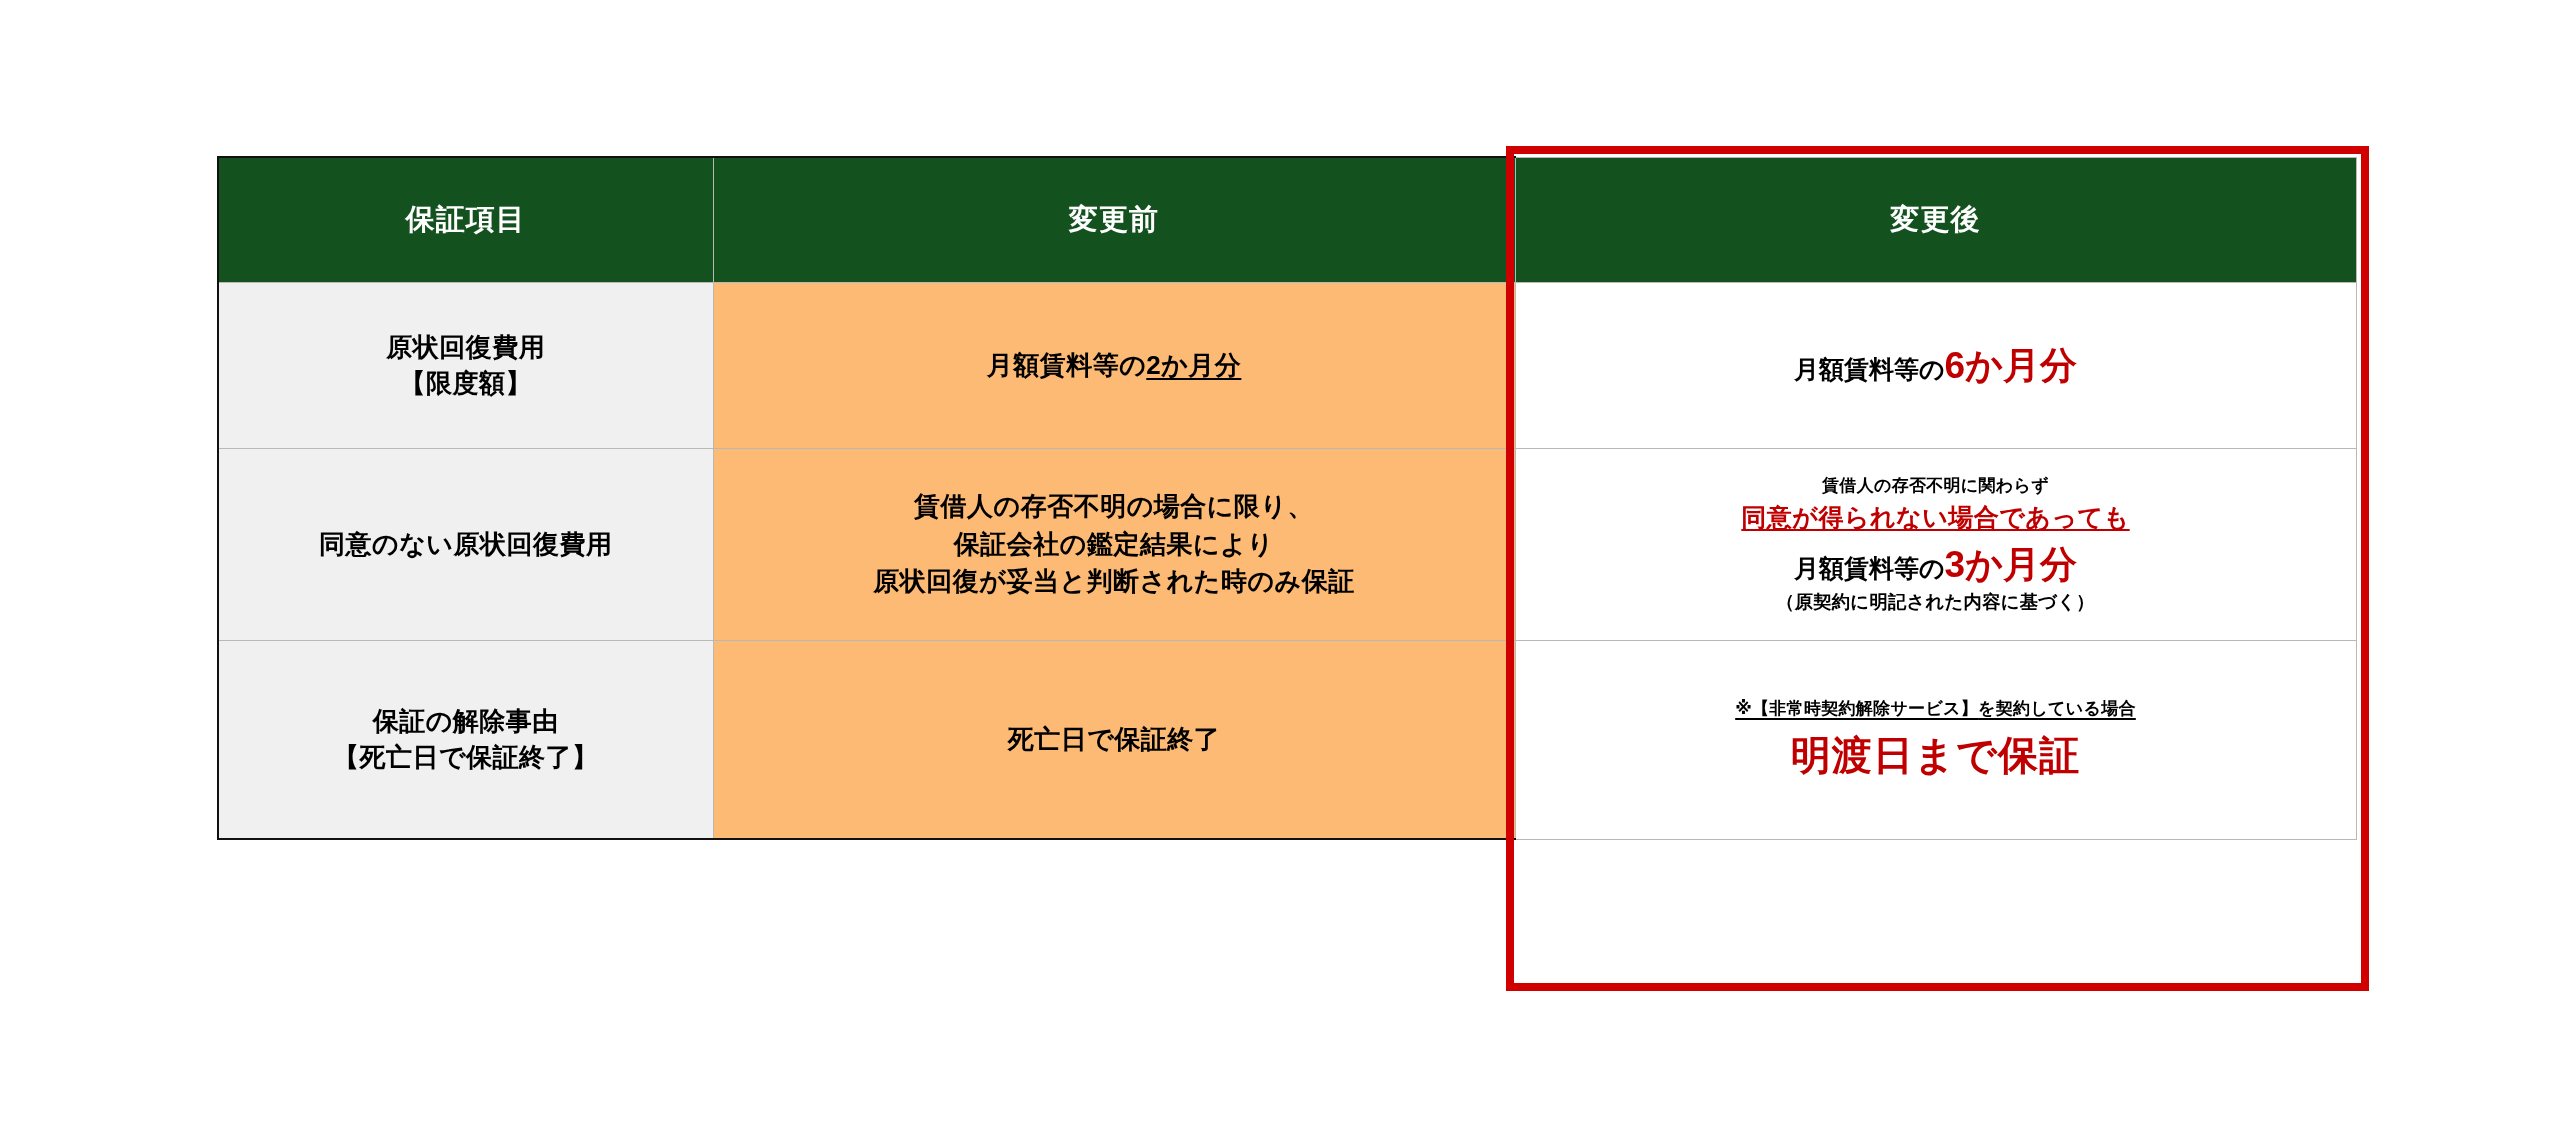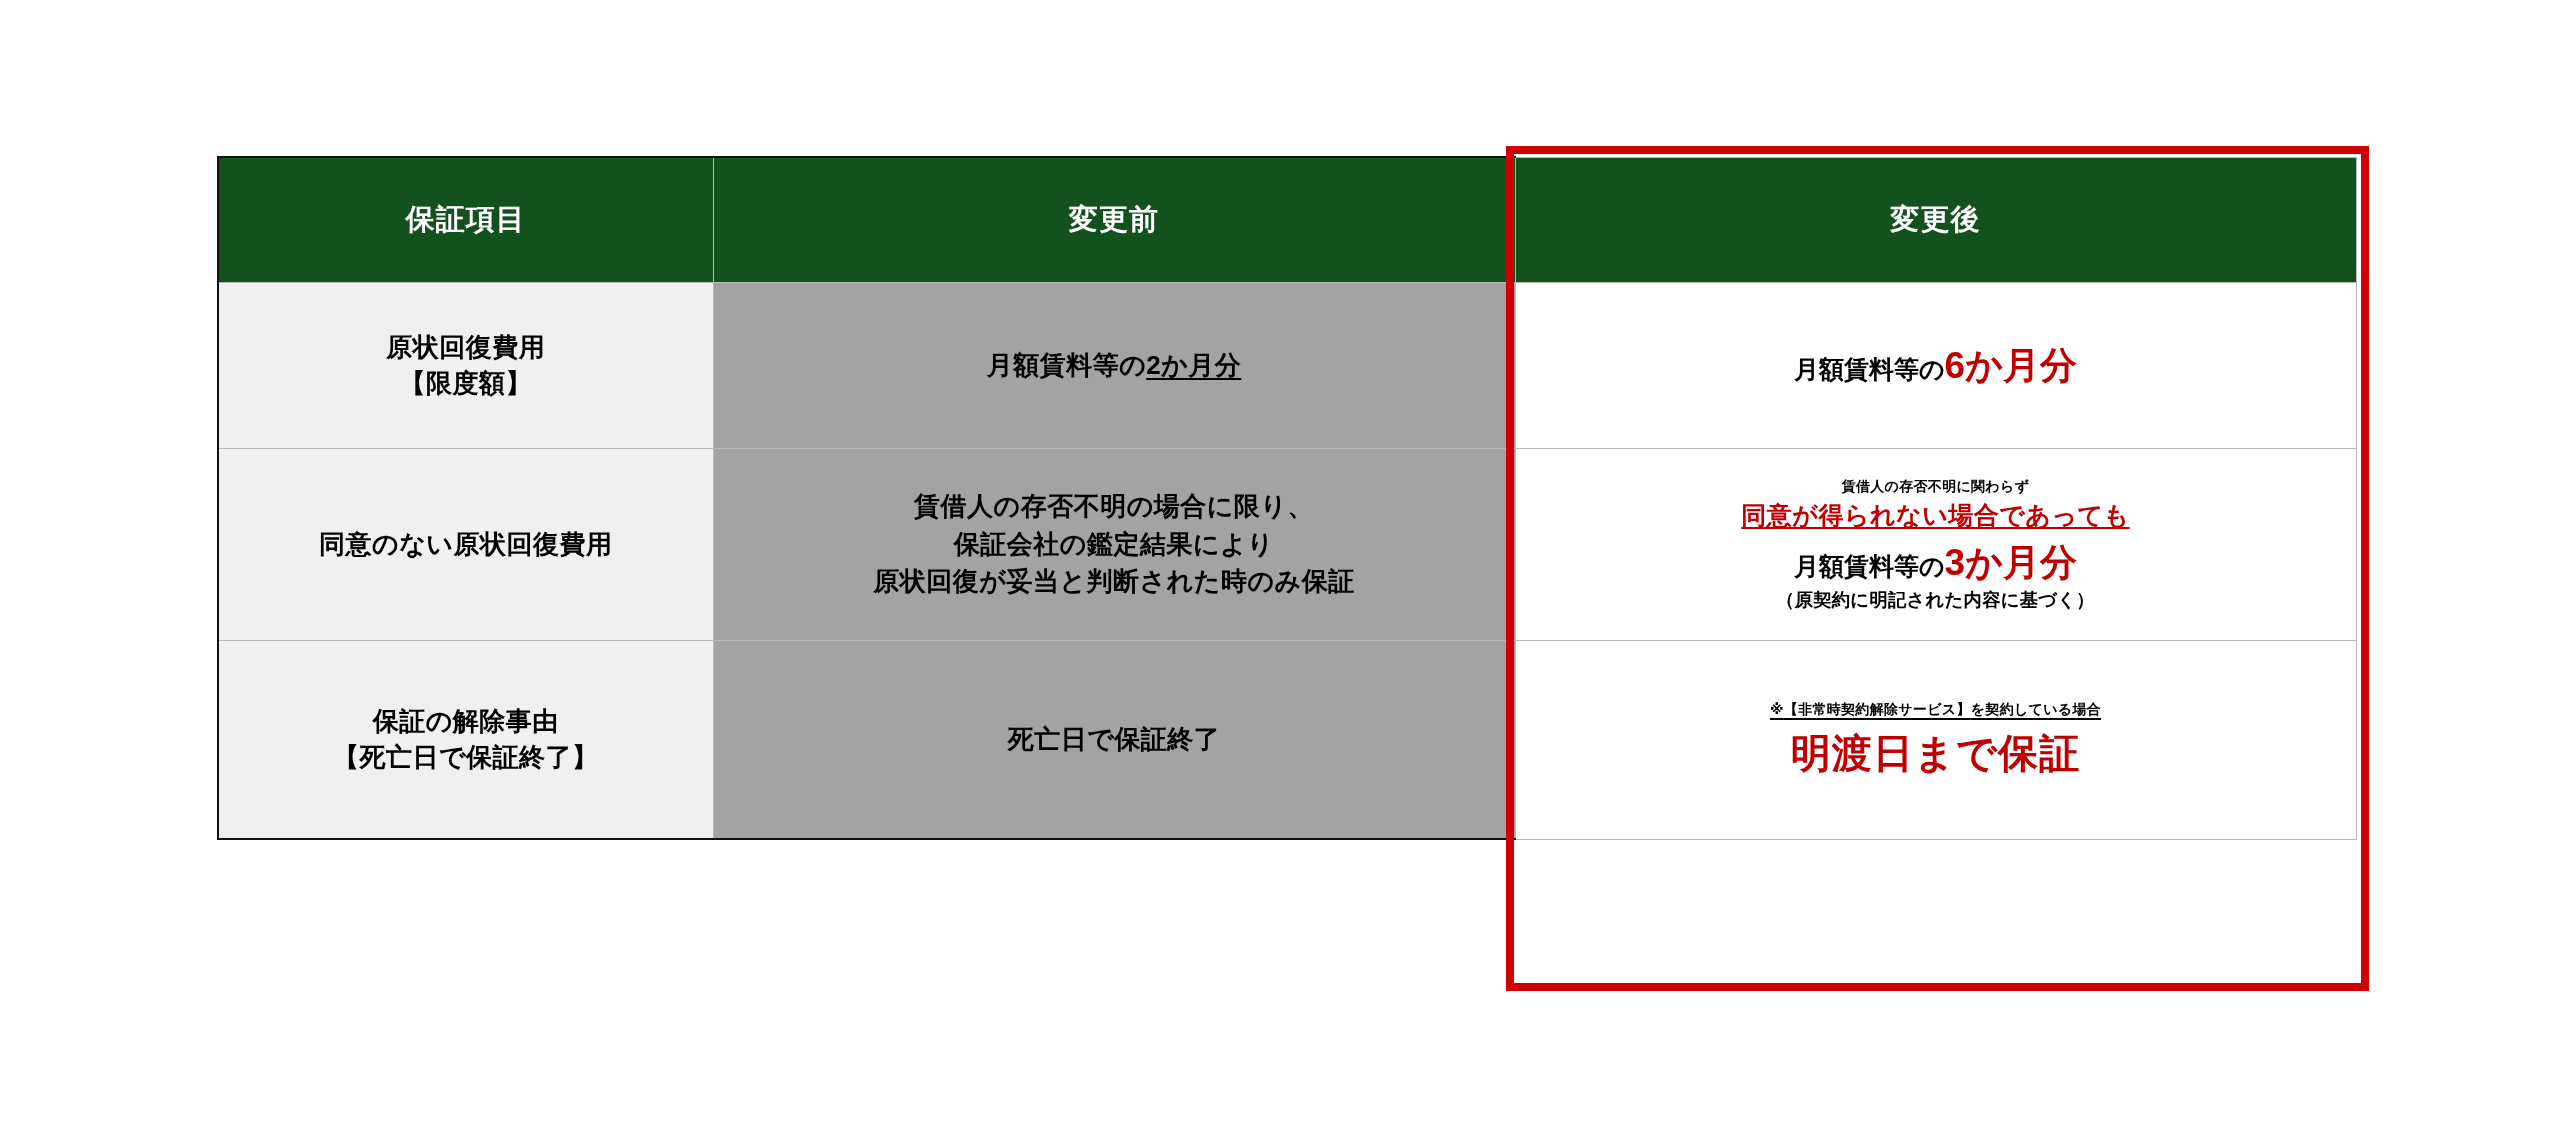--- a/index.html
+++ b/index.html
@@ -68,21 +68,21 @@
   
   td.col1 {
     background: #f0f0f0;
     font-size: 26px;
     font-weight: bold;
     line-height: 1.35;
     letter-spacing: 0.5px;
   }
 
   td.col2 {
-    background: #a3a3a3;
+    background: #fdba74;
     font-size: 26px;
     font-weight: bold;
     line-height: 1.45;
     letter-spacing: 0.5px;
   }
 
   td.col3 {
     background: #ffffff;
     line-height: 1.35;
   }
@@ -93,21 +93,21 @@
 
   
   .after-block { padding: 3.2px 14px; }
 
   .line-normal {
     font-size: 25px;
     font-weight: bold;
     letter-spacing: 0.5px;
   }
   .line-small {
-    font-size: 14px;
+    font-size: 17px;
     font-weight: bold;
     letter-spacing: 0.3px;
   }
   .line-tiny {
     font-size: 18.3px;
     font-weight: bold;
     letter-spacing: 0.3px;
   }
   .red-ul {
     color: #c00000;

